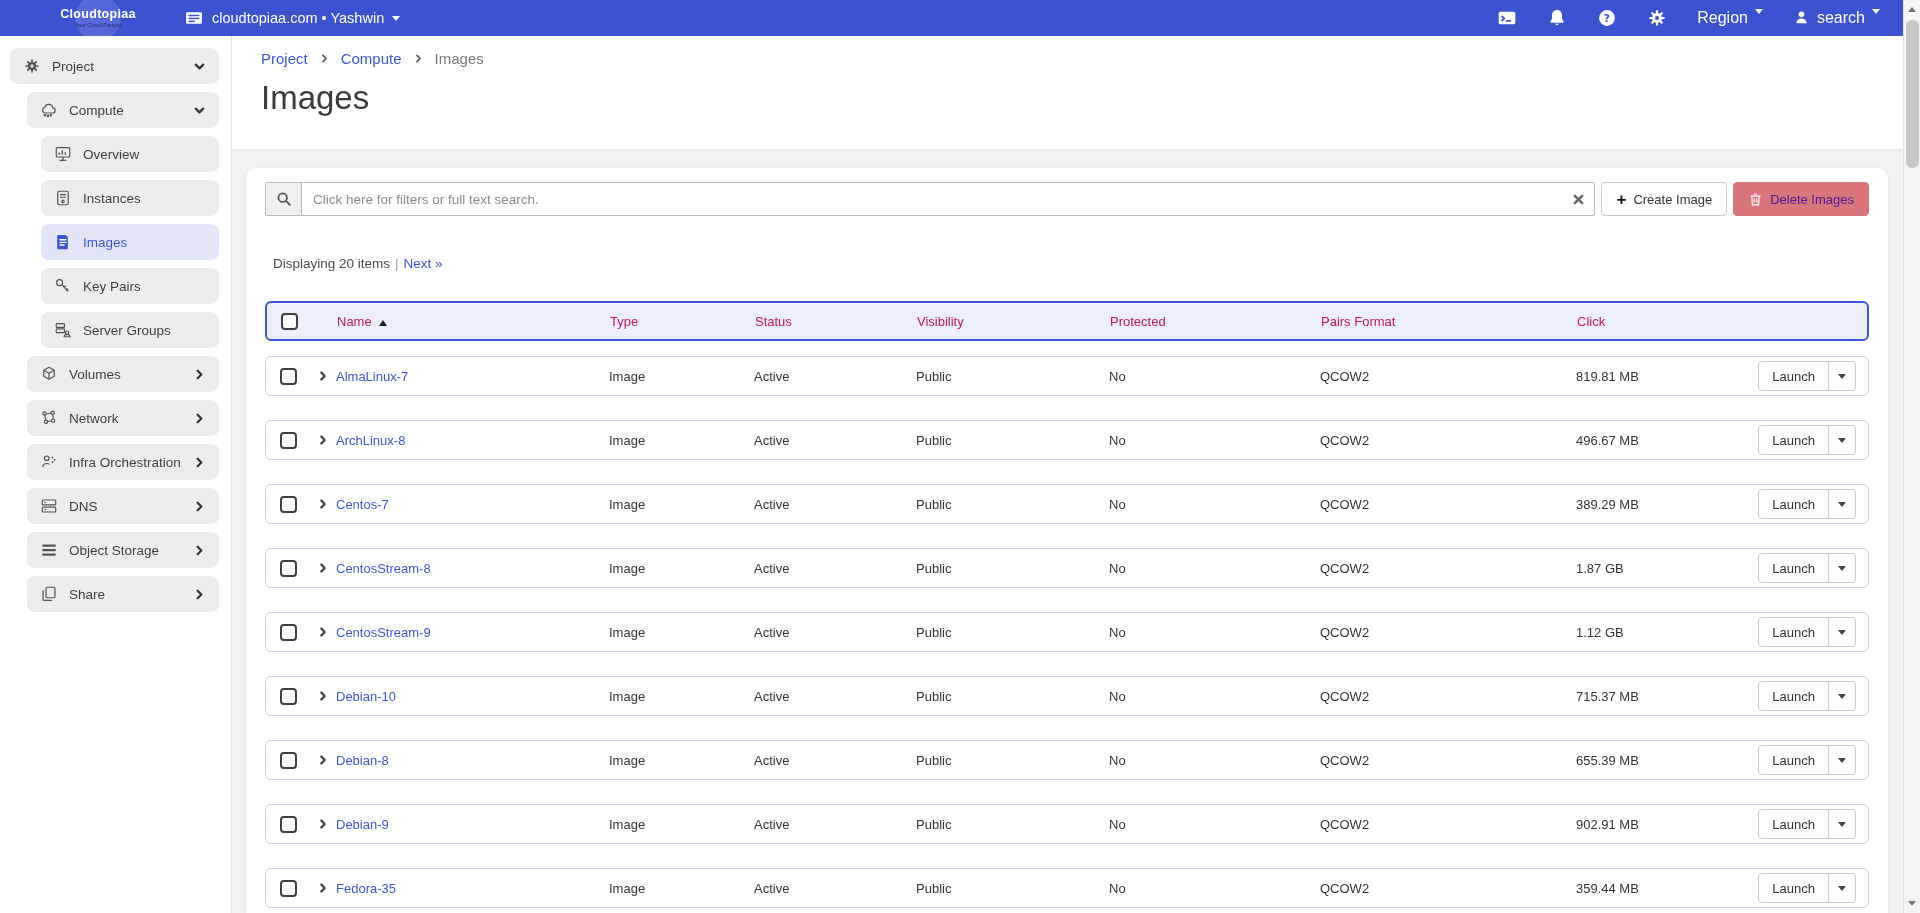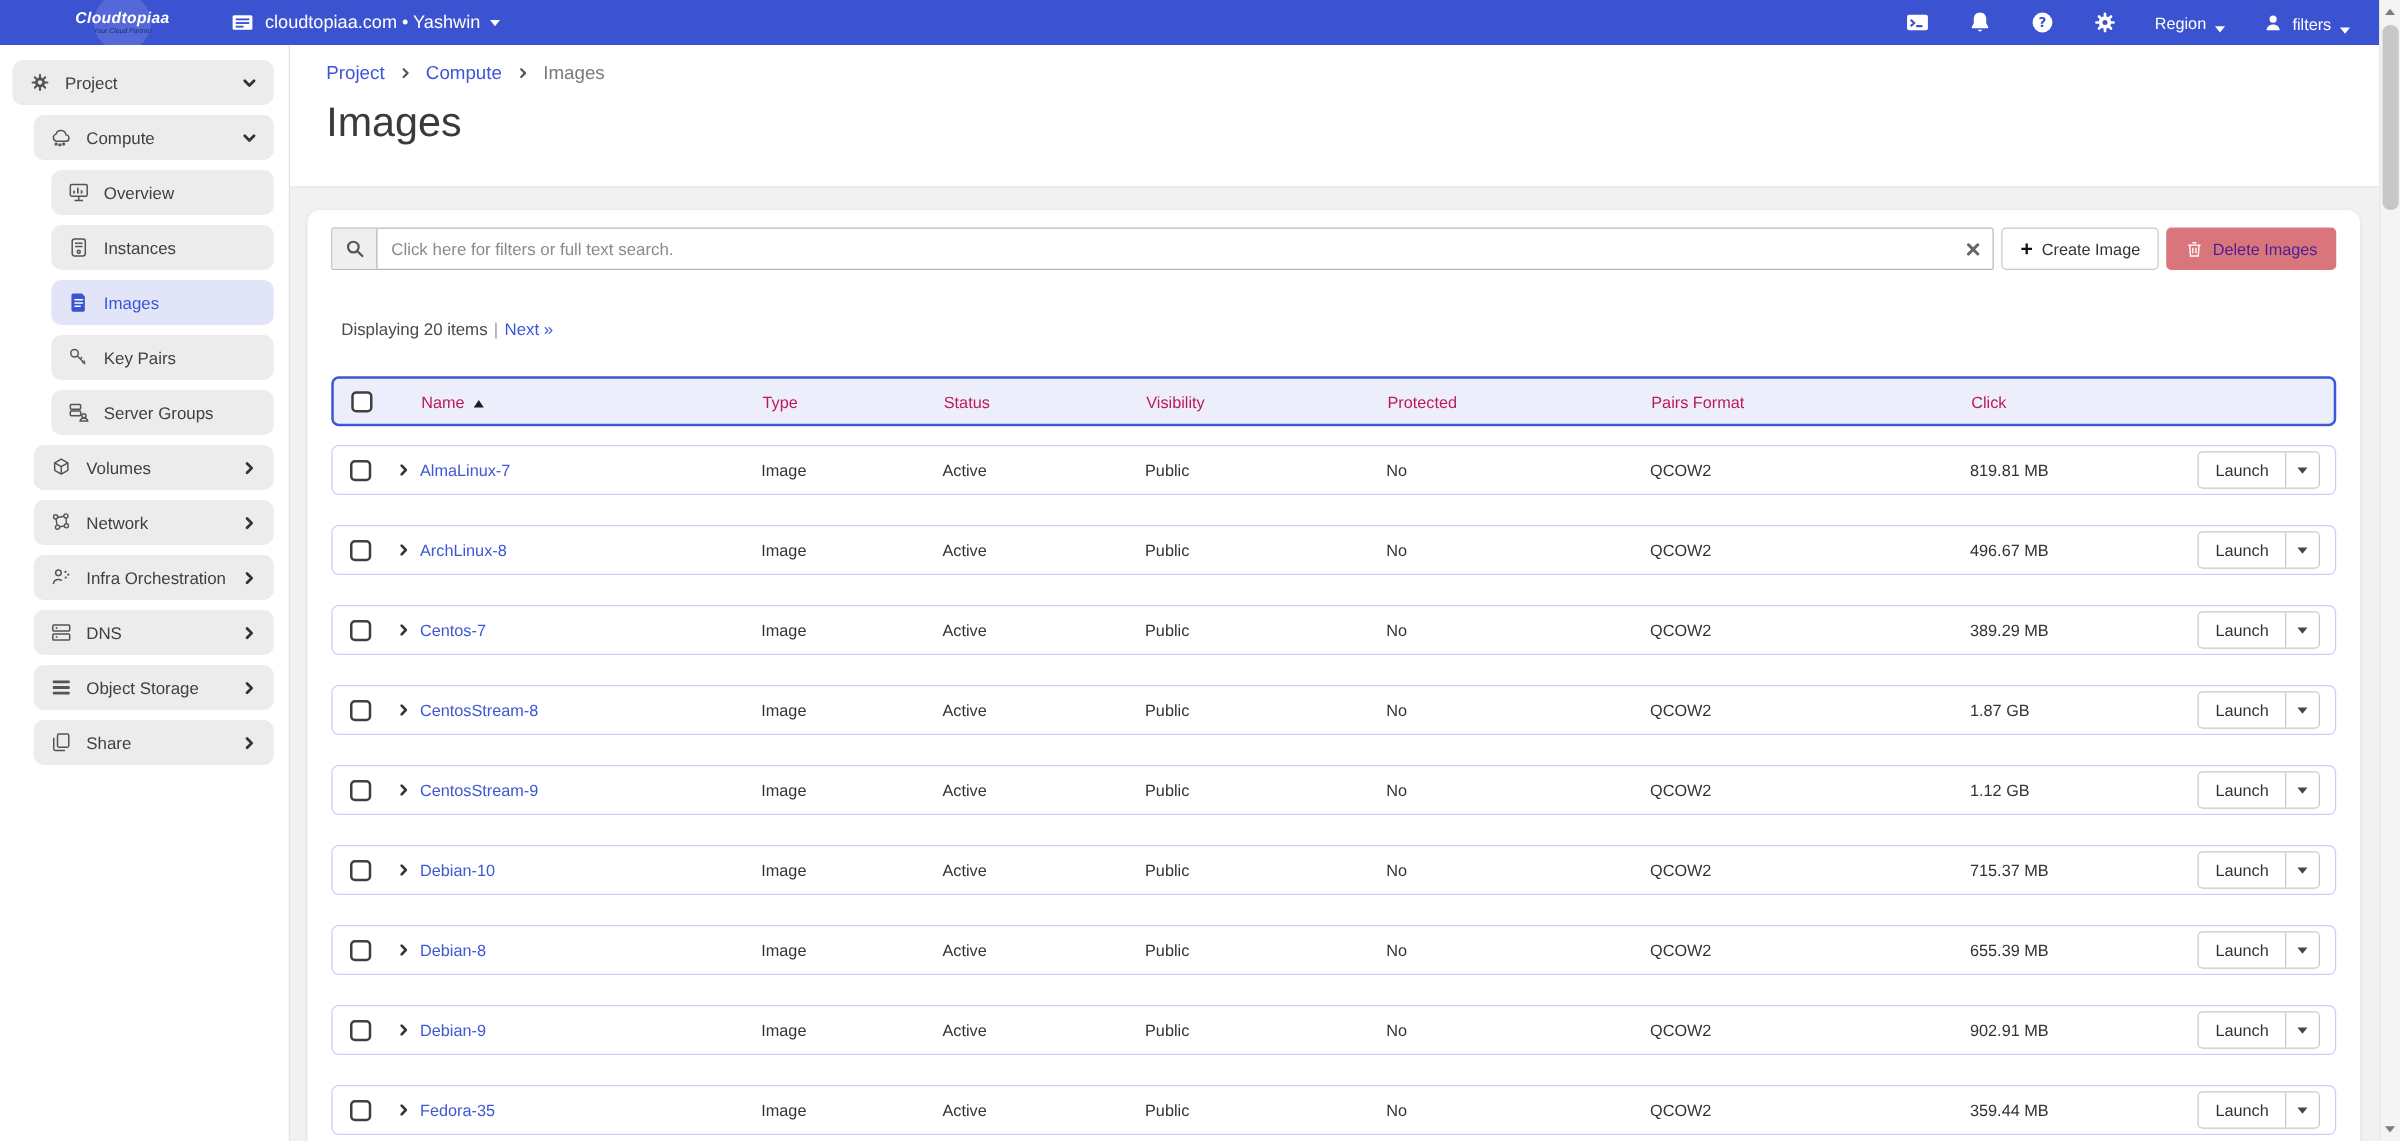--- a/index.html
+++ b/index.html
@@ -7,31 +7,31 @@
               font-family:"Liberation Sans", sans-serif; }
 
   :root{
     --c-topbar:#3b52d1; --c-accent:#3d56d6; --c-delete:#d9767b;
     --c-header-bg:#eceffb; --c-header-border:#3e57d5; --c-row-border:#c9cfee;
   }
 
   
   .topbar{ position:fixed; top:0; left:0; right:0; height:36px; background:var(--c-topbar);
            display:flex; align-items:center; color:#fff; z-index:30; overflow:hidden; }
-  .brand{ position:relative; margin-left:38px; width:120px; text-align:center; line-height:1.1;font-style:italic; }
+  .brand{ position:relative; margin-left:38px; width:120px; text-align:center; line-height:1.1; }
   .brand::before{ content:''; position:absolute; left:50%; top:50%; transform:translate(-50%,-50%);
                   width:46px; height:46px; border-radius:50%; background:rgba(255,255,255,.13); }
   .brand-name{ position:relative; font-size:12.5px; font-weight:bold; letter-spacing:.3px; }
   .brand-tagline{ position:relative; font-size:5.5px; color:#1e2d74; }
   .context{ display:flex; align-items:center; gap:8px; margin-left:26px; font-size:14.5px; cursor:pointer; }
   .context svg{ width:20px; height:20px; }
   .top-actions{ margin-left:auto; display:flex; align-items:center; gap:30px; margin-right:40px; }
   .icon-btn{ width:20px; height:20px; cursor:pointer; display:inline-flex; }
   .icon-btn svg{ width:20px; height:20px; }
-  .top-drop{ display:flex; align-items:flex-end; gap:7px; font-size:13px; cursor:pointer; }
+  .top-drop{ display:flex; align-items:flex-start; gap:7px; font-size:16px; cursor:pointer; }
   .top-drop svg{ width:17px; height:17px; }
   .caret-w{ width:0; height:0; border-left:4.5px solid transparent; border-right:4.5px solid transparent;
             border-top:5.5px solid #fff; }
 
   
   .scrollbar{ position:fixed; top:0; right:0; bottom:0; width:17px; background:#f4f4f4;
               border-left:1px solid #e2e2e2; z-index:40; }
   .sb-btn{ position:absolute; left:0; width:100%; height:17px; display:flex; align-items:center; justify-content:center; }
   .sb-btn.up{ top:1px; } .sb-btn.down{ bottom:1px; }
   .tri-up-g{ width:0;height:0;border-left:4px solid transparent;border-right:4px solid transparent;border-bottom:5px solid #7a7a7a; }
@@ -166,21 +166,21 @@
       <span>Region</span>
       <span class="caret-w"></span>
     </div>
     <div class="top-drop">
       <span style="display:inline-flex">
         <svg viewBox="0 0 24 24" fill="#fff">
             <circle cx="12" cy="7.5" r="4"></circle>
             <path d="M4.5 20c.5-4.2 3.6-6.5 7.5-6.5s7 2.3 7.5 6.5z"></path>
           </svg>
       </span>
-      <span>filters</span>
+      <span>search</span>
       <span class="caret-w"></span>
     </div>
   </div>
 </header>
 
 <aside class="sidebar" id="sidebar">
     <div class="side-item lvl0">
       <span class="s-icon">
         <svg viewBox="0 0 24 24">
           <g fill="#545454">

